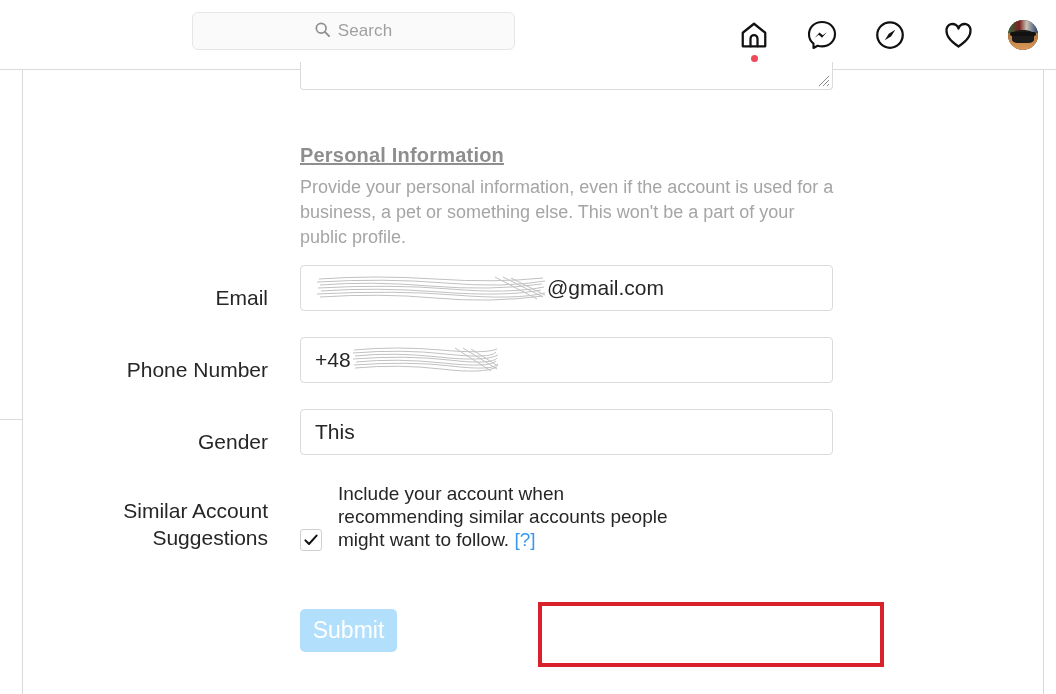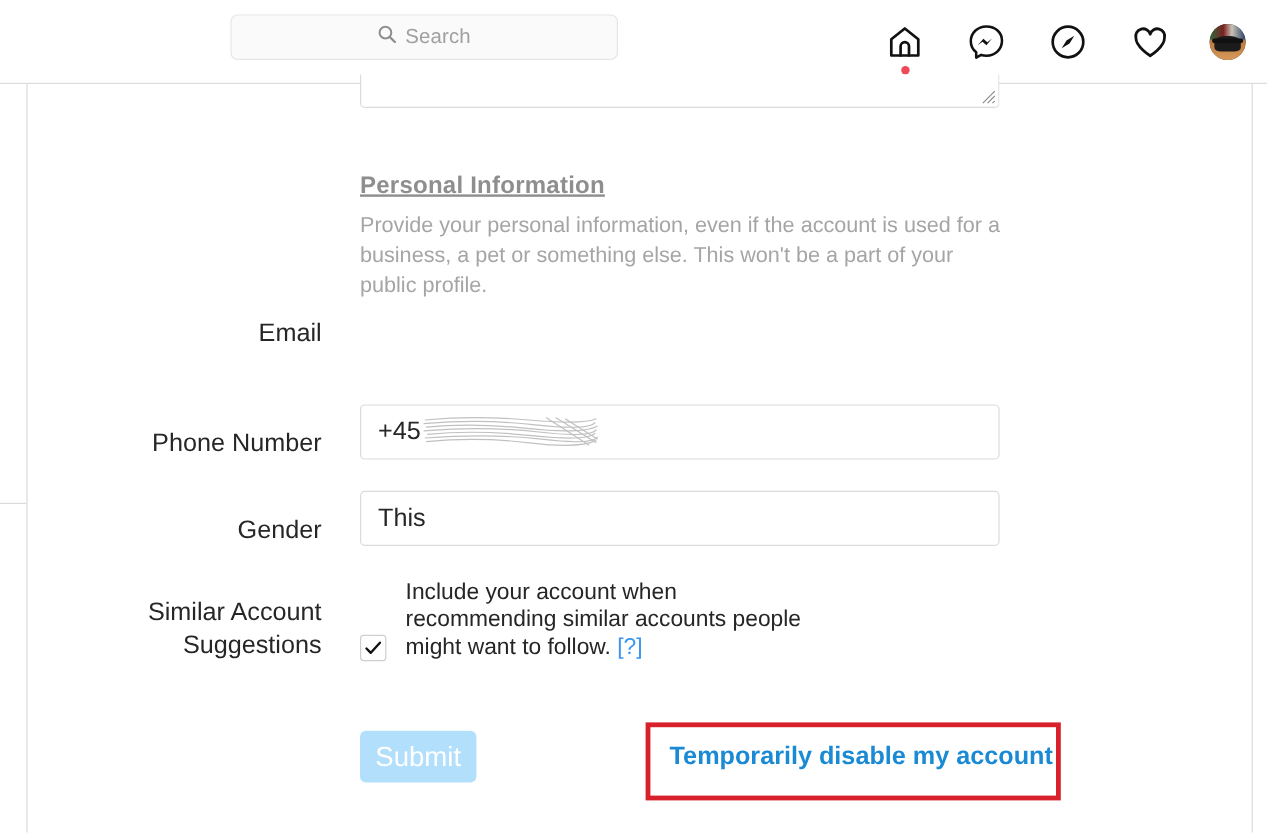--- a/index.html
+++ b/index.html
@@ -301,26 +301,45 @@
       </svg>
     </div>
 
     <div id="personal-info">
       <div id="personal-info-title">Personal Information</div>
       <div id="personal-info-desc">Provide your personal information, even if the account is used for a business, a pet or something else. This won't be a part of your public profile.</div>
     </div>
 
     <div class="row" style="left:80px; top:195px;">
       <div class="label">Email</div>
+      <div class="field">
+        <span class="scribble" style="width:232px;">
+          <svg width="232" height="30" viewBox="0 0 232 30" preserveAspectRatio="none">
+            <g fill="none" stroke="#9a9a9a" stroke-width="1">
+              <path d="M4 6 Q60 2 120 6 T228 5"></path>
+              <path d="M2 9 Q70 5 130 10 T230 8"></path>
+              <path d="M5 12 Q55 8 115 13 T227 11"></path>
+              <path d="M3 15 Q75 11 135 16 T229 14"></path>
+              <path d="M6 18 Q60 14 125 19 T226 17"></path>
+              <path d="M2 21 Q80 17 140 22 T230 20"></path>
+              <path d="M5 24 Q65 20 120 25 T228 23"></path>
+              <path d="M180 4 L222 26"></path>
+              <path d="M188 4 L228 24"></path>
+              <path d="M196 5 L230 22"></path>
+            </g>
+          </svg>
+        </span>
+        <span>@gmail.com</span>
+      </div>
     </div>
 
     <div class="row" style="left:80px; top:267px;">
       <div class="label">Phone Number</div>
       <div class="field">
-        <span>+45</span>
+        <span>+48</span>
         <span class="scribble" style="width:148px;">
           <svg width="148" height="30" viewBox="0 0 148 30" preserveAspectRatio="none">
             <g fill="none" stroke="#9a9a9a" stroke-width="1">
               <path d="M3 5 Q45 1 90 5 T146 4"></path>
               <path d="M2 8 Q50 4 95 9 T145 7"></path>
               <path d="M4 11 Q42 7 88 12 T147 10"></path>
               <path d="M2 14 Q55 10 98 15 T146 13"></path>
               <path d="M5 17 Q45 13 92 18 T145 16"></path>
               <path d="M3 20 Q58 16 100 21 T147 19"></path>
               <path d="M4 23 Q48 19 90 24 T146 22"></path>
@@ -351,15 +370,14 @@
         <span>Include your account when recommending similar accounts people might want to follow.</span>
         <span id="help-link">[?]</span>
       </div>
     </div>
 
     <button id="submit-button">Submit</button>
 
   </div>
 
   <div id="disable-account-highlight"></div>
-  <div id="disable-account-link">Temporarily disable my account</div>
 
 </div>
 
 </body></html>

